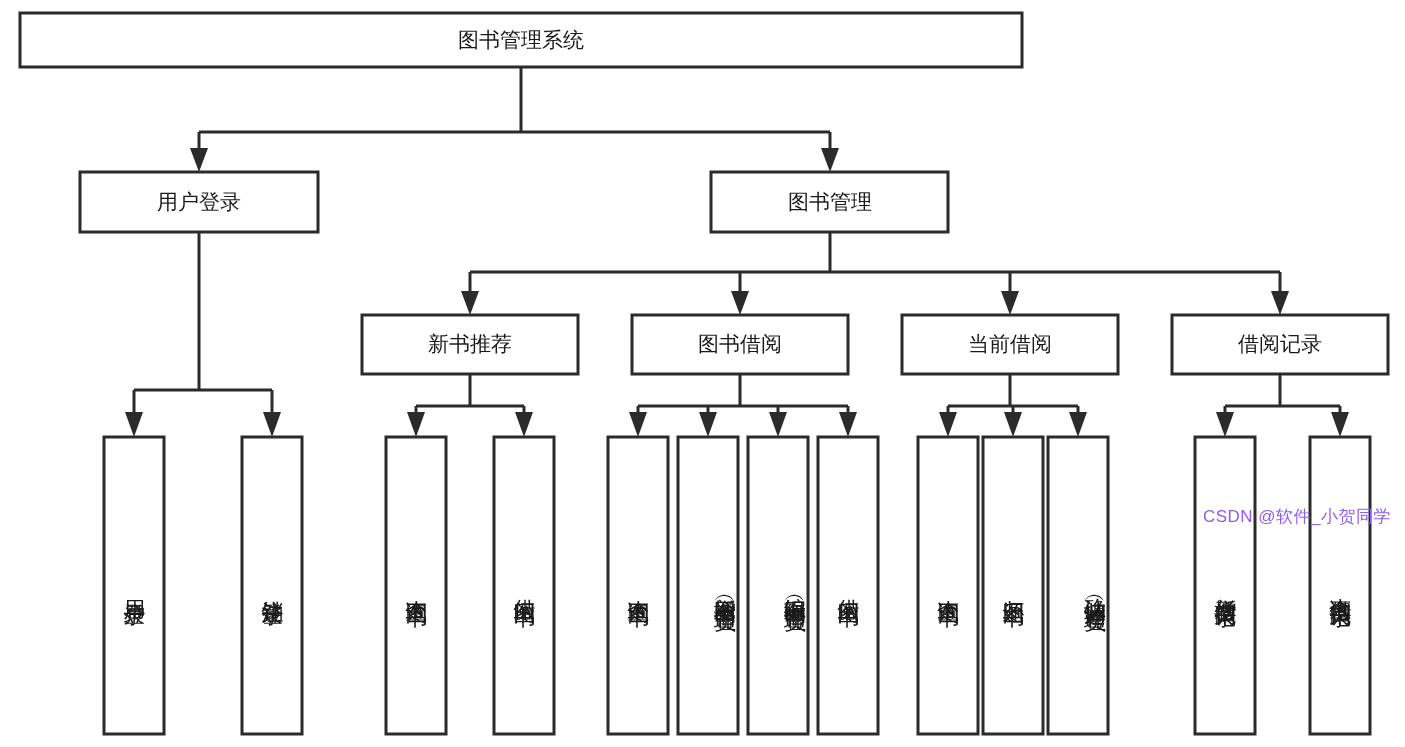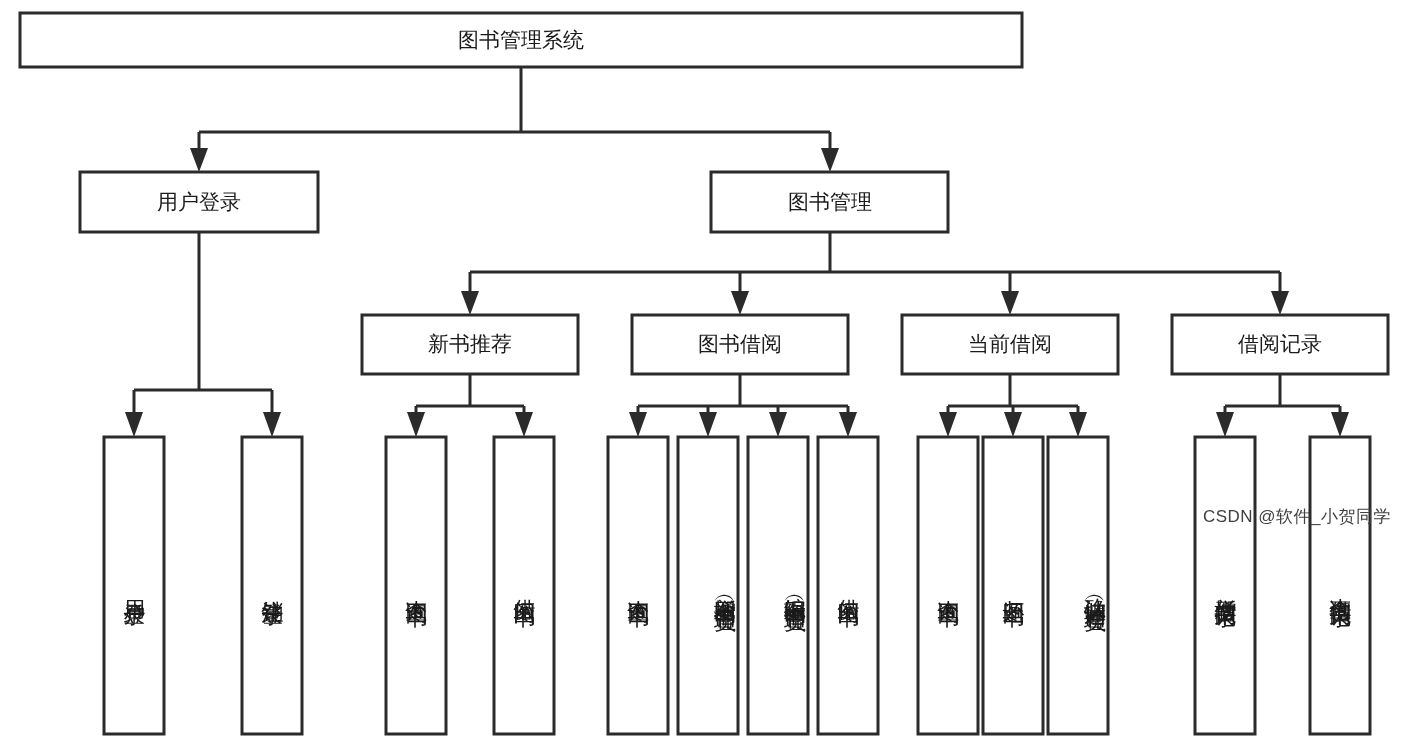--- a/index.html
+++ b/index.html
@@ -50,21 +50,21 @@
     fill: #1a1a1a;
     text-anchor: middle;
     dominant-baseline: middle;
   }
   .watermark {
     position: absolute;
     right: 14px;
     bottom: 6px;
     font-family: "Liberation Sans", "DejaVu Sans", sans-serif;
     font-size: 17px;
-    color: #404040;
+    color: #8b5cf6;
     letter-spacing: 0.5px;
     white-space: nowrap;
     pointer-events: none;
   }
 </style>
 </head>
 <body>
 
 <div id="diagram-root">
 

